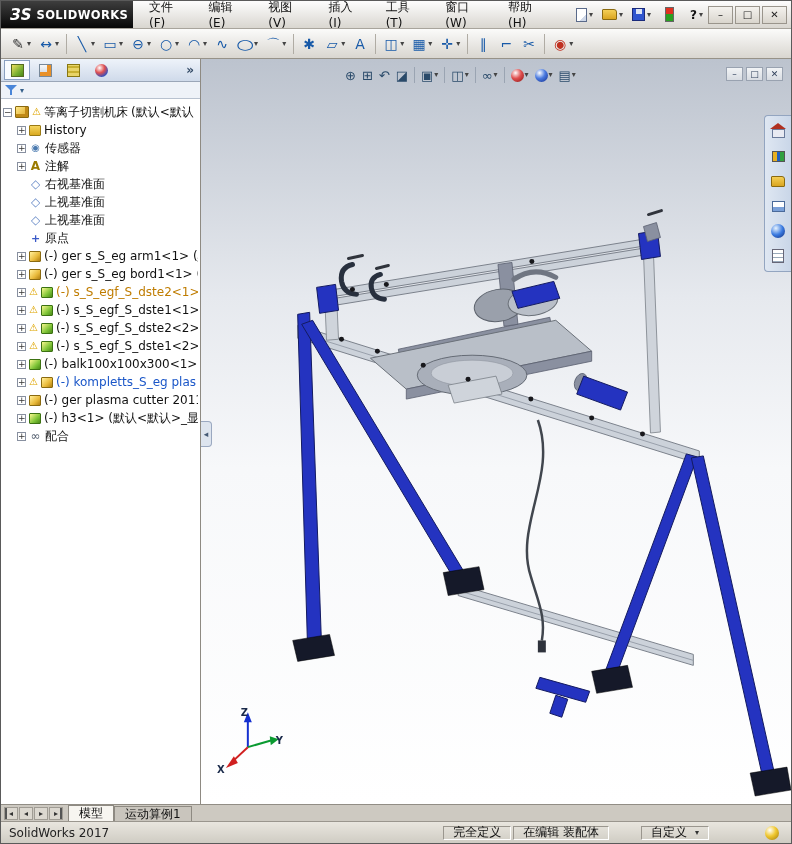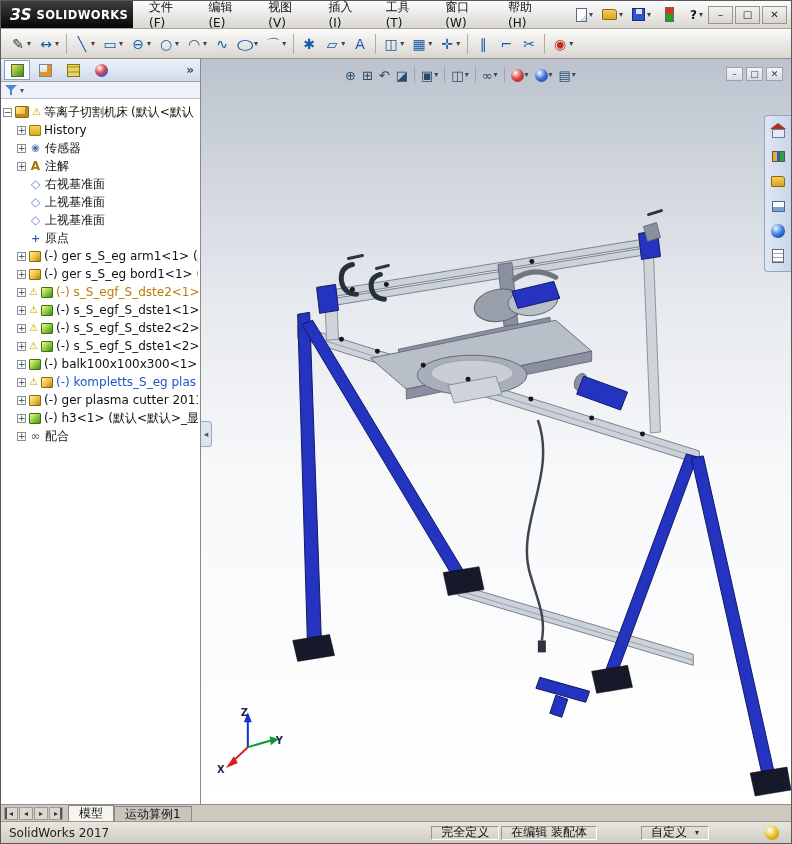--- a/index.html
+++ b/index.html
@@ -149,21 +149,21 @@
           height:15px; display:flex; align-items:center; }
   .dtab.active { background:#f7f5f0; height:16px; }
 
   
   .statusbar { height:22px; flex:0 0 22px; background:linear-gradient(#e9e6df,#cfccc3);
                border-top:1px solid #9a968e; display:flex; align-items:center; padding:0 4px; }
   .sb-app { padding:0 4px; color:#222; }
   .sb-spacer { flex:1; }
   .sb-cell { height:14px; border:1px solid; border-color:#9a968e #ffffff #ffffff #9a968e;
              display:flex; align-items:center; justify-content:center; padding:0 9px; margin-left:2px; color:#111; }
-  .sb-cell.custom { margin-left:44px; }
+  .sb-cell.custom { margin-left:32px; }
   .sb-dd { font-size:8px; margin-left:8px; color:#333; }
   .sb-ball { width:14px; height:14px; border-radius:50%; margin-left:56px; margin-right:8px;
              background:radial-gradient(circle at 35% 30%,#fff,#f0c830 45%,#a07808); }
 </style>
 </head>
 <body>
 
 <div class="app">
 
   <div class="titlebar">

